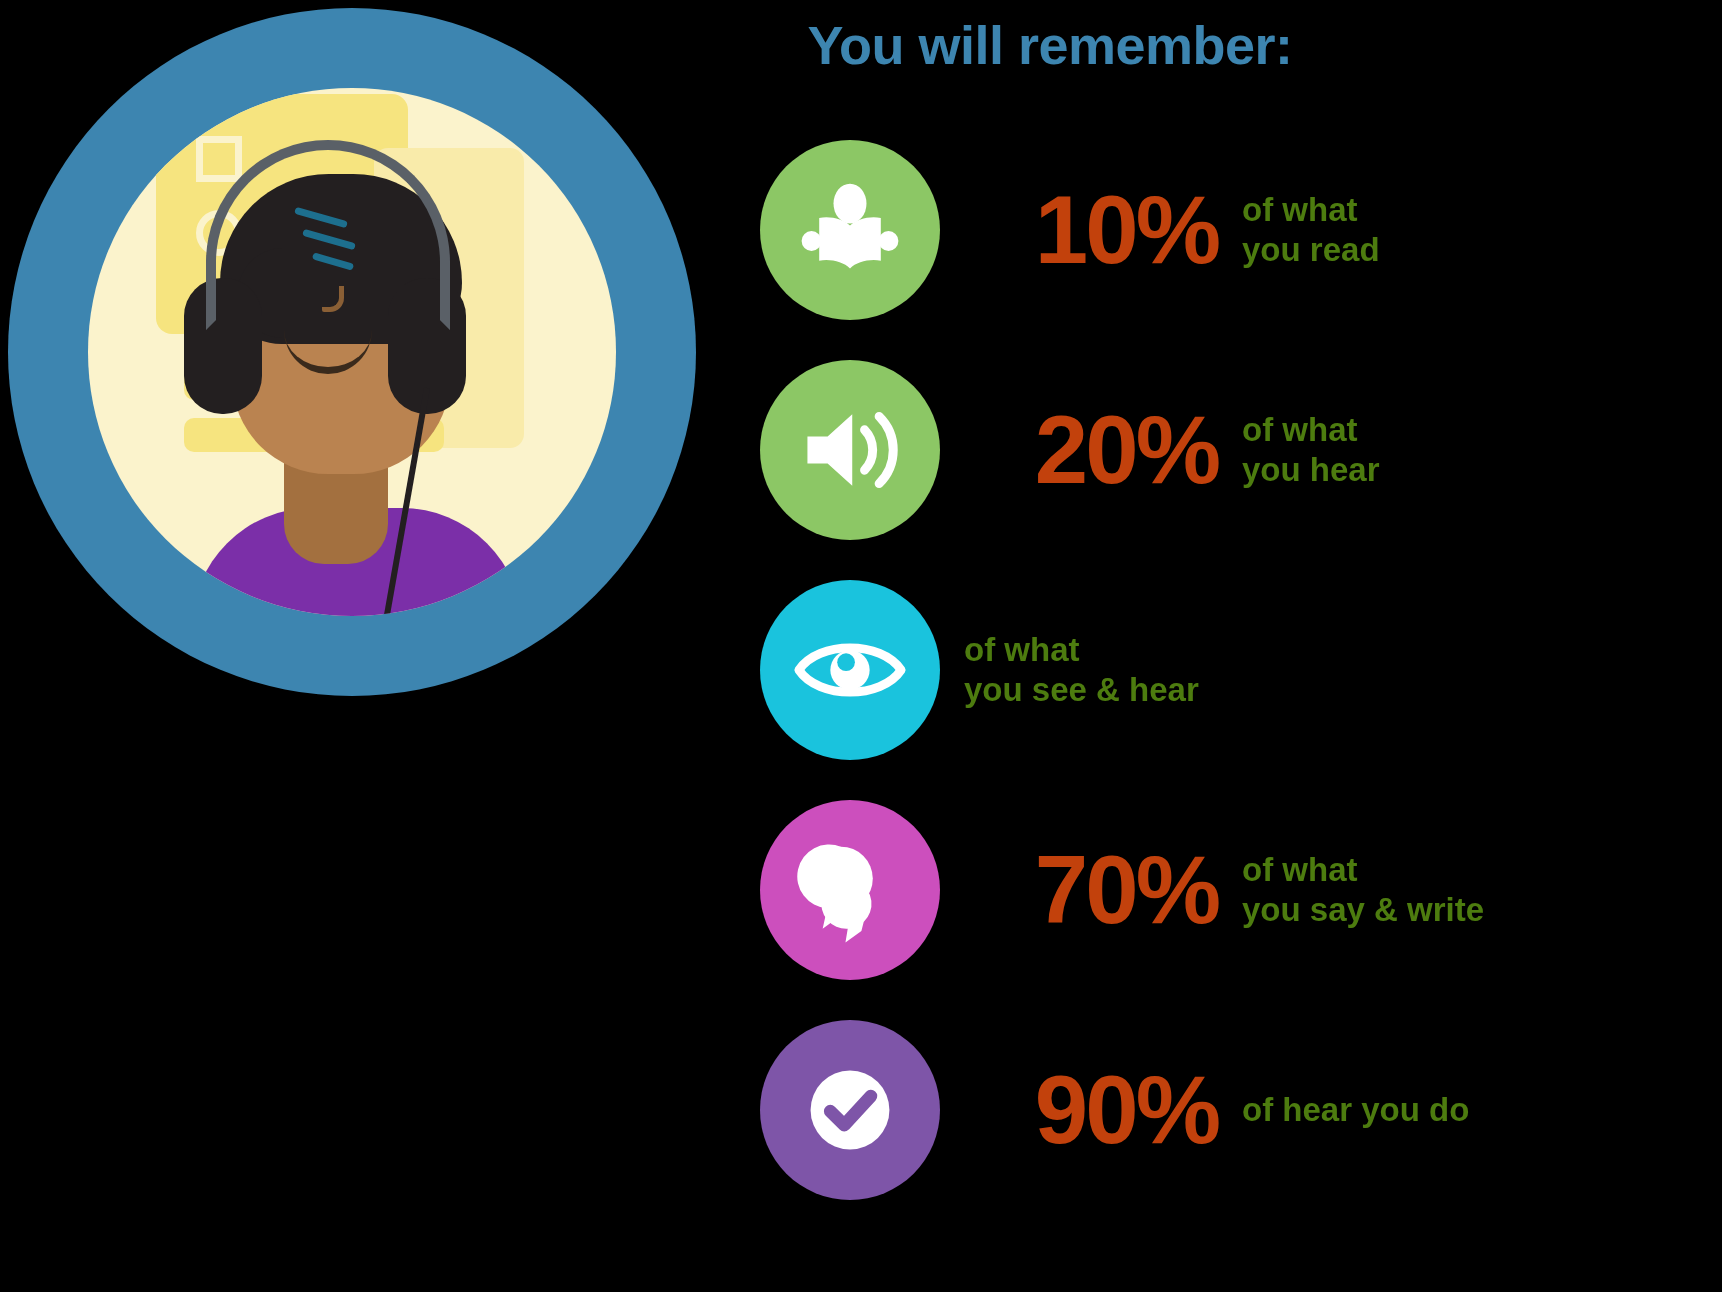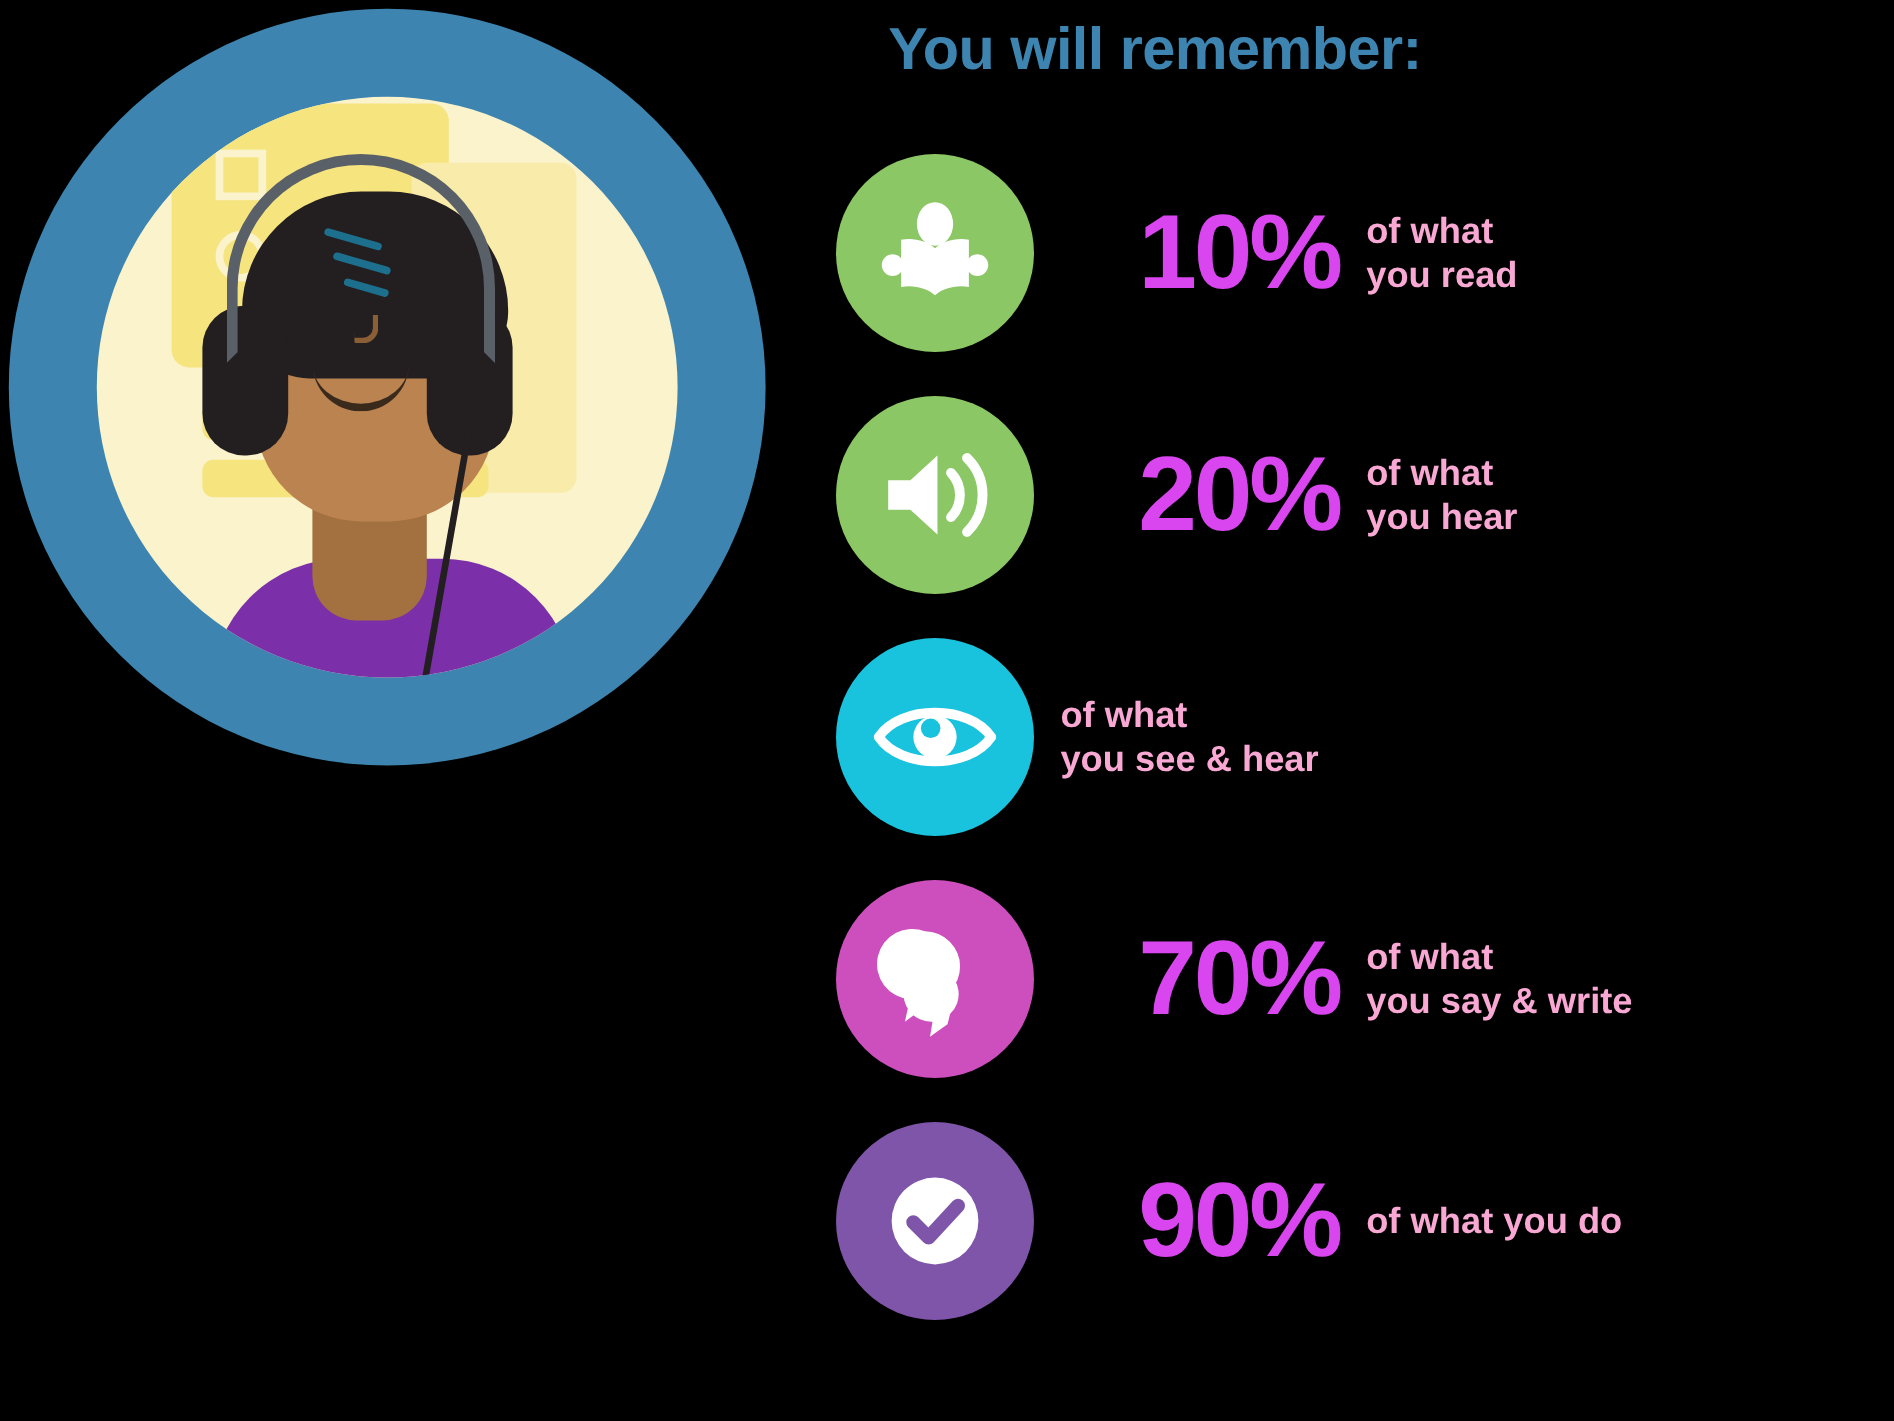--- a/index.html
+++ b/index.html
@@ -183,30 +183,30 @@
     justify-content: center;
     flex: 0 0 auto;
   }
   .stat-icon-circle svg { display: block; }
 
   .stat-pct {
     width: 230px;
     text-align: right;
     font-size: 96px;
     font-weight: bold;
-    color: #d946ef;
+    color: #c2410c;
     letter-spacing: -3px;
     margin-left: 48px;
     line-height: 1;
   }
   .stat-label {
     margin-left: 24px;
     font-size: 33px;
     font-weight: bold;
-    color: #f9a8d4;
+    color: #4d7c0f;
     line-height: 1.22;
     white-space: pre-line;
   }
   .row-4 .stat-label { font-size: 33px; }
 </style>
 </head>
 <body>
 
 <div id="root">
 
@@ -295,17 +295,17 @@
     </div>
 
     <div class="stat-row row-4">
       <div class="stat-icon-circle" style="background:#7e55a8">
         <svg width="116" height="116" viewBox="0 0 100 100" aria-hidden="true">
           <circle cx="50" cy="50" r="34" fill="#ffffff"></circle>
           <path d="M33 51 L45 63 L68 38" stroke="#7e55a8" stroke-width="11" fill="none" stroke-linecap="round" stroke-linejoin="round"></path>
         </svg>
       </div>
       <div class="stat-pct">90%</div>
-      <div class="stat-label">of what you do</div>
+      <div class="stat-label">of hear you do</div>
     </div>
 
   </div>
 </div>
 
 </body></html>

